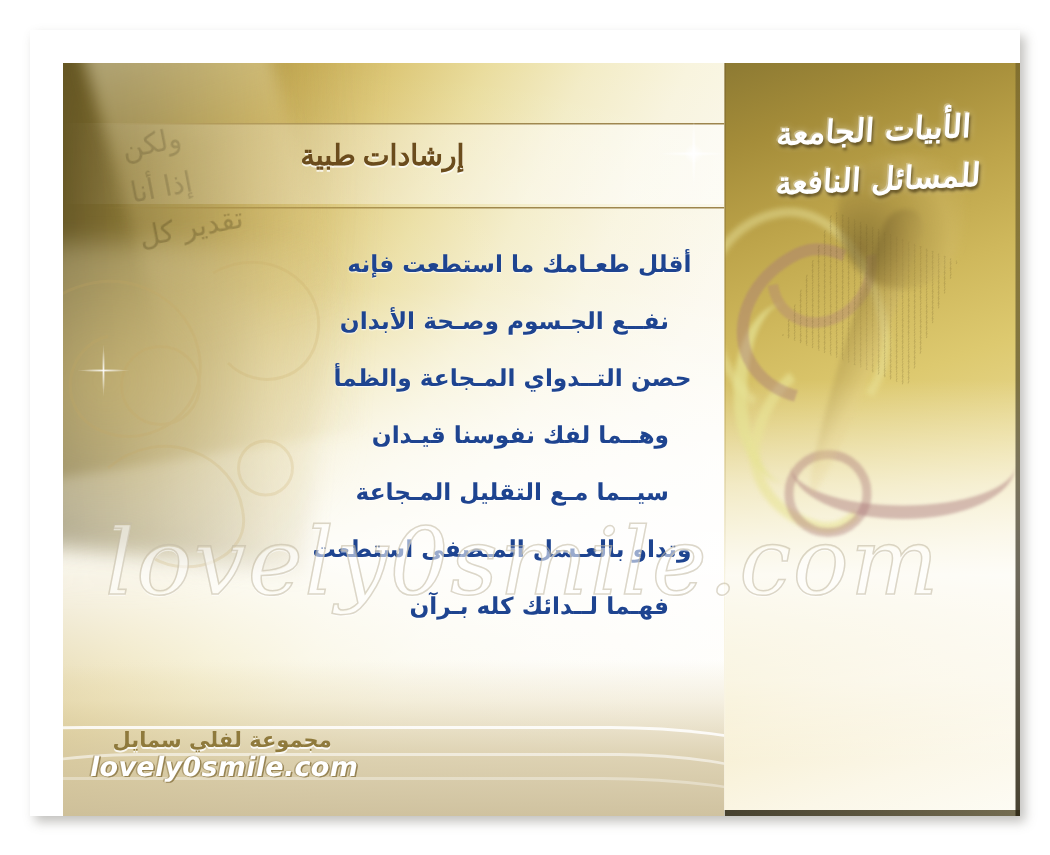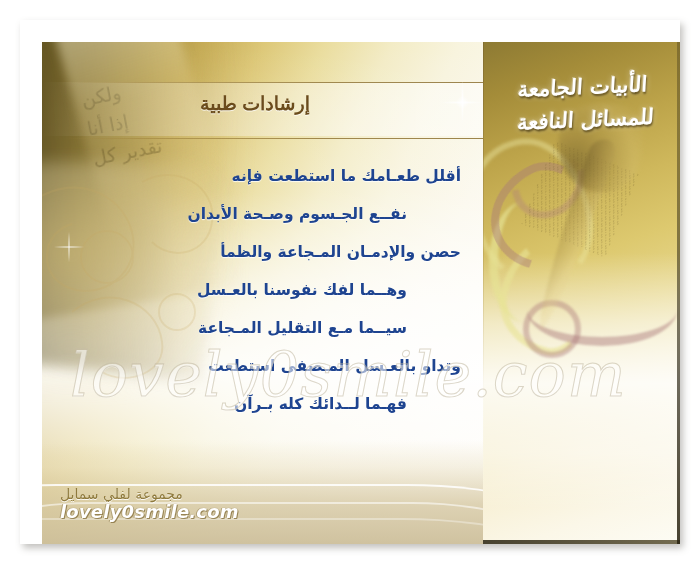--- a/index.html
+++ b/index.html
@@ -130,21 +130,21 @@
   }
   .rule.top{ top:40px; }
   .rule.bottom{ top:96px; }
 
   .page-title{
     position:absolute; top:50px; right:18px;
     width:420px;
     text-align:center;
     direction:rtl;
     color:#6b4c1c;
-    font-family:Liberation Sans, sans-serif;
+    font-family:Liberation Serif, serif;
     font-size:19px;
     font-weight:bold;
     letter-spacing:.4px;
     text-shadow:0 1px 0 rgba(255,255,255,.75);
   }
 
   
   .sparkle{
     position:absolute; left:398px; top:38px;
     width:44px; height:44px; pointer-events:none;
@@ -183,21 +183,21 @@
     font-family:"DejaVu Sans", sans-serif;
     font-weight:bold;
     font-size:15.5px;
     line-height:20px;
     white-space:nowrap;
     text-shadow:0 1px 1px rgba(255,255,255,.85);
     margin-bottom:18px;
     margin-left:40px;
   }
   .verse-line.hemi-a{ padding-right:22px; text-align:right; }
-  .verse-line.hemi-b{ padding-right:76px; text-align:right; }
+  .verse-line.hemi-b{ padding-right:37px; text-align:right; }
 
   
   .footer-band{
     position:absolute; left:0; bottom:0;
     width:441px; height:104px;
     background:linear-gradient(to bottom,
       rgba(255,255,255,0) 0%,
       rgba(234,224,196,.45) 26%,
       rgba(216,203,168,.85) 62%,
       rgba(205,191,155,.95) 100%);
@@ -216,23 +216,24 @@
   .swoosh.s3{ left:-210px; top:78px;  width:760px; height:120px;
               border-top-color:rgba(255,255,255,.35); }
 
   .credit{
     position:absolute; left:18px; bottom:22px;
     direction:rtl; text-align:left;
   }
   .credit .ar{
     color:#8f7a3c;
     font-family:"DejaVu Sans", sans-serif;
-    font-size:14px; font-weight:normal;
+    font-size:14px; font-weight:bold;
     text-shadow:0 1px 0 rgba(255,255,255,.85);
     letter-spacing:.3px;
+    margin-left:15px;
   }
   .credit .url{
     direction:ltr;
     color:#ffffff;
     font-family:"DejaVu Sans", sans-serif;
     font-style:italic; font-weight:bold;
     font-size:18px;
     letter-spacing:.2px;
     text-shadow:
       0 0 1px rgba(150,130,80,.9),
@@ -440,22 +441,22 @@
       <div class="page-title">إرشادات طبية</div>
 
       <div class="sparkle">
           <i></i>
         </div>
       <div class="sparkle2"></div>
 
       <div class="poem">
         <div class="verse-line hemi-a">أقلل طعـامك ما استطعت فإنه</div>
         <div class="verse-line hemi-b">نفــع الجـسوم وصـحة الأبدان</div>
-        <div class="verse-line hemi-a">حصن والإدمـان المـجاعة والظمأ</div>
-        <div class="verse-line hemi-b">وهــما لفك نفوسنا بالعـسل</div>
+        <div class="verse-line hemi-a">حصن التــدواي المـجاعة والظمأ</div>
+        <div class="verse-line hemi-b">وهــما لفك نفوسنا قيـدان</div>
         <div class="verse-line hemi-b">سيــما مـع التقليل المـجاعة</div>
         <div class="verse-line hemi-a">وتداو بالعـسل المـصفى استطعت</div>
         <div class="verse-line hemi-b">فهـما لــدائك كله بـرآن</div>
       </div>
 
       <div class="footer-band">
         <div class="swoosh s1"></div>
         <div class="swoosh s2"></div>
         <div class="swoosh s3"></div>
       </div>

